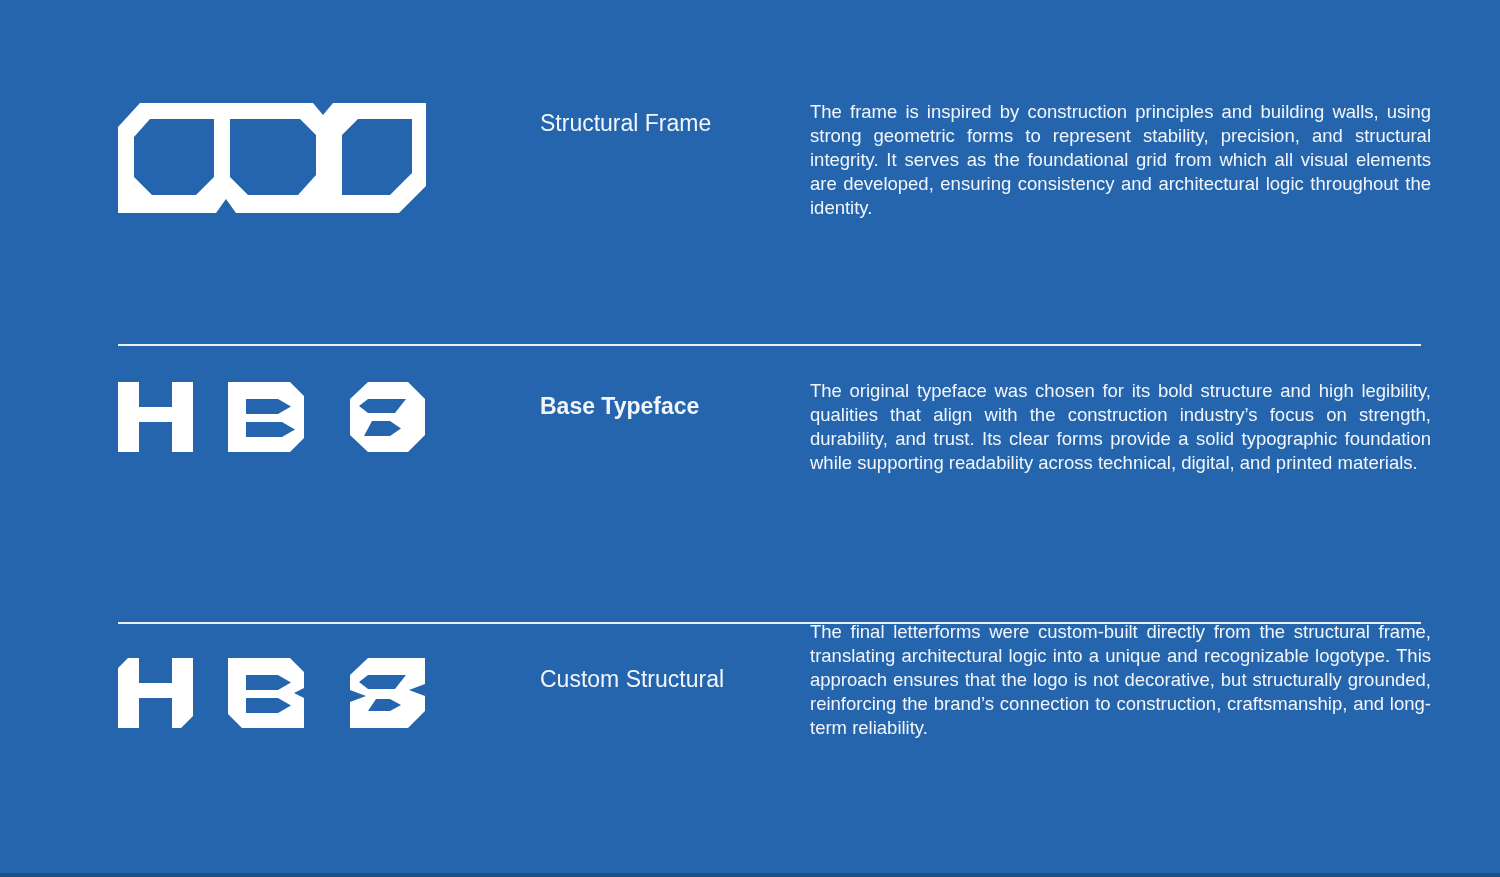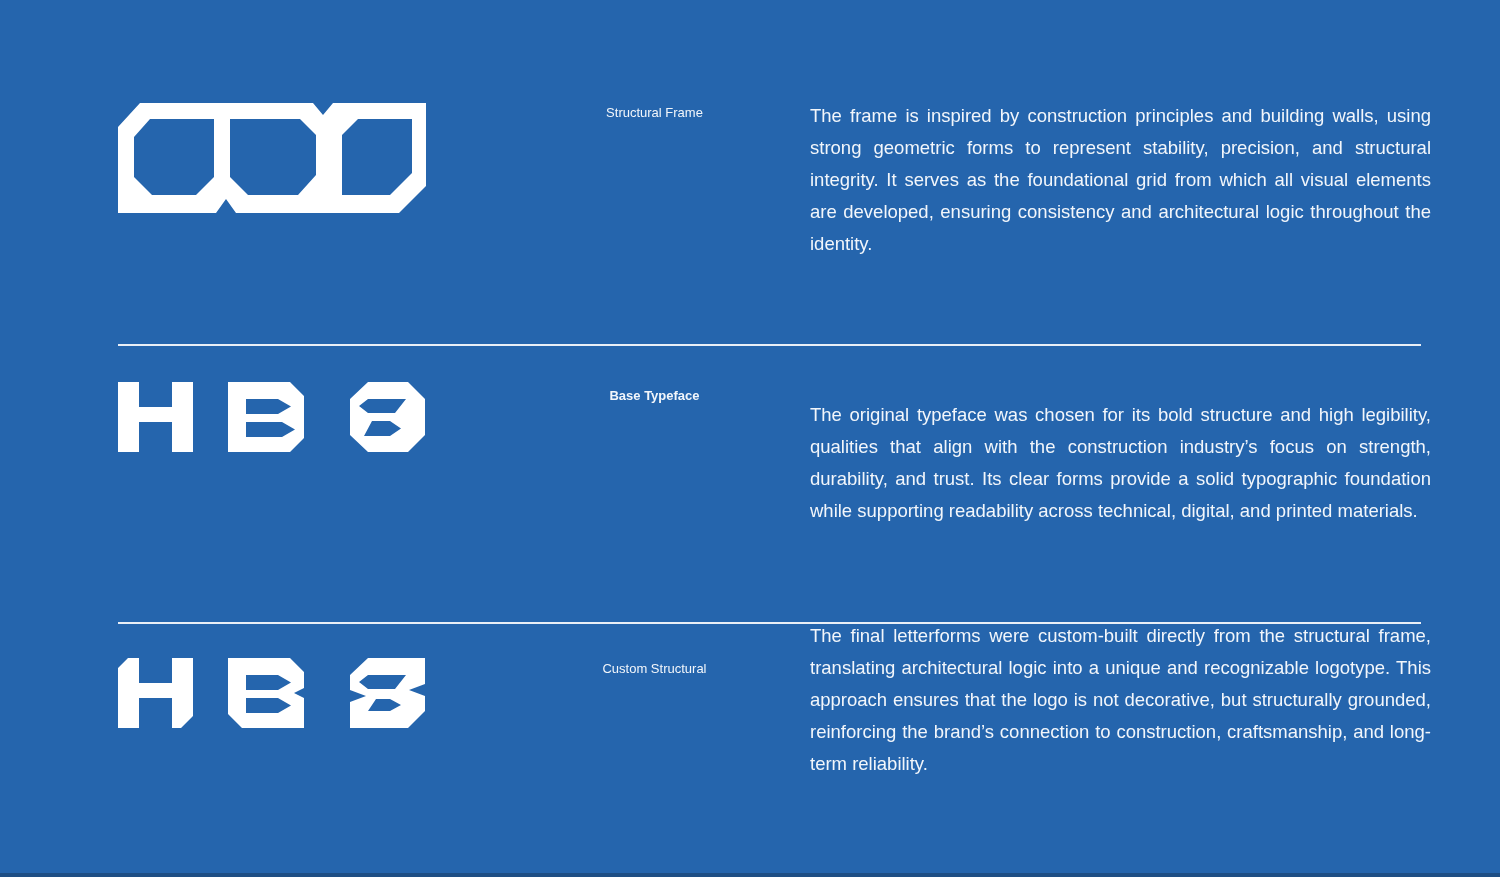--- a/index.html
+++ b/index.html
@@ -18,32 +18,33 @@
     position: absolute;
     left: 118px;
   }
   .logo-cell svg {
     display: block;
   }
   .section-label {
     position: absolute;
     left: 540px;
     width: 229px;
-    text-align: center;
-    font-size: 13px;
+    text-align: left;
+    font-size: 23px;
     line-height: 24px;
     color: #f2f6fb;
     white-space: nowrap;
+    margin-top: 10px;
   }
   .section-body {
     position: absolute;
     left: 810px;
     width: 621px;
     font-size: 18.5px;
-    line-height: 32px;
+    line-height: 24px;
     color: #f2f6fb;
     text-align: justify;
   }
   .divider {
     position: absolute;
     left: 118px;
     width: 1303px;
     height: 1.5px;
     background: #e9eff7;
   }
@@ -55,21 +56,21 @@
     height: 4px;
     background: rgba(15, 25, 40, 0.30);
   }
   
   #frame-logo   { top: 103px; }
   #label-1      { top: 101px; }
   #body-1       { top: 100px; }
   #divider-1    { top: 344px; }
   #hbs-base     { top: 382px; }
   #label-2      { top: 384px; font-weight: bold; }
-  #body-2       { top: 399px; }
+  #body-2       { top: 379px; }
   #divider-2    { top: 622px; }
   #hbs-custom   { top: 658px; }
   #label-3      { top: 657px; }
   #body-3       { top: 620px; }
 </style>
 </head>
 <body>
 
 <div class="page">
 

